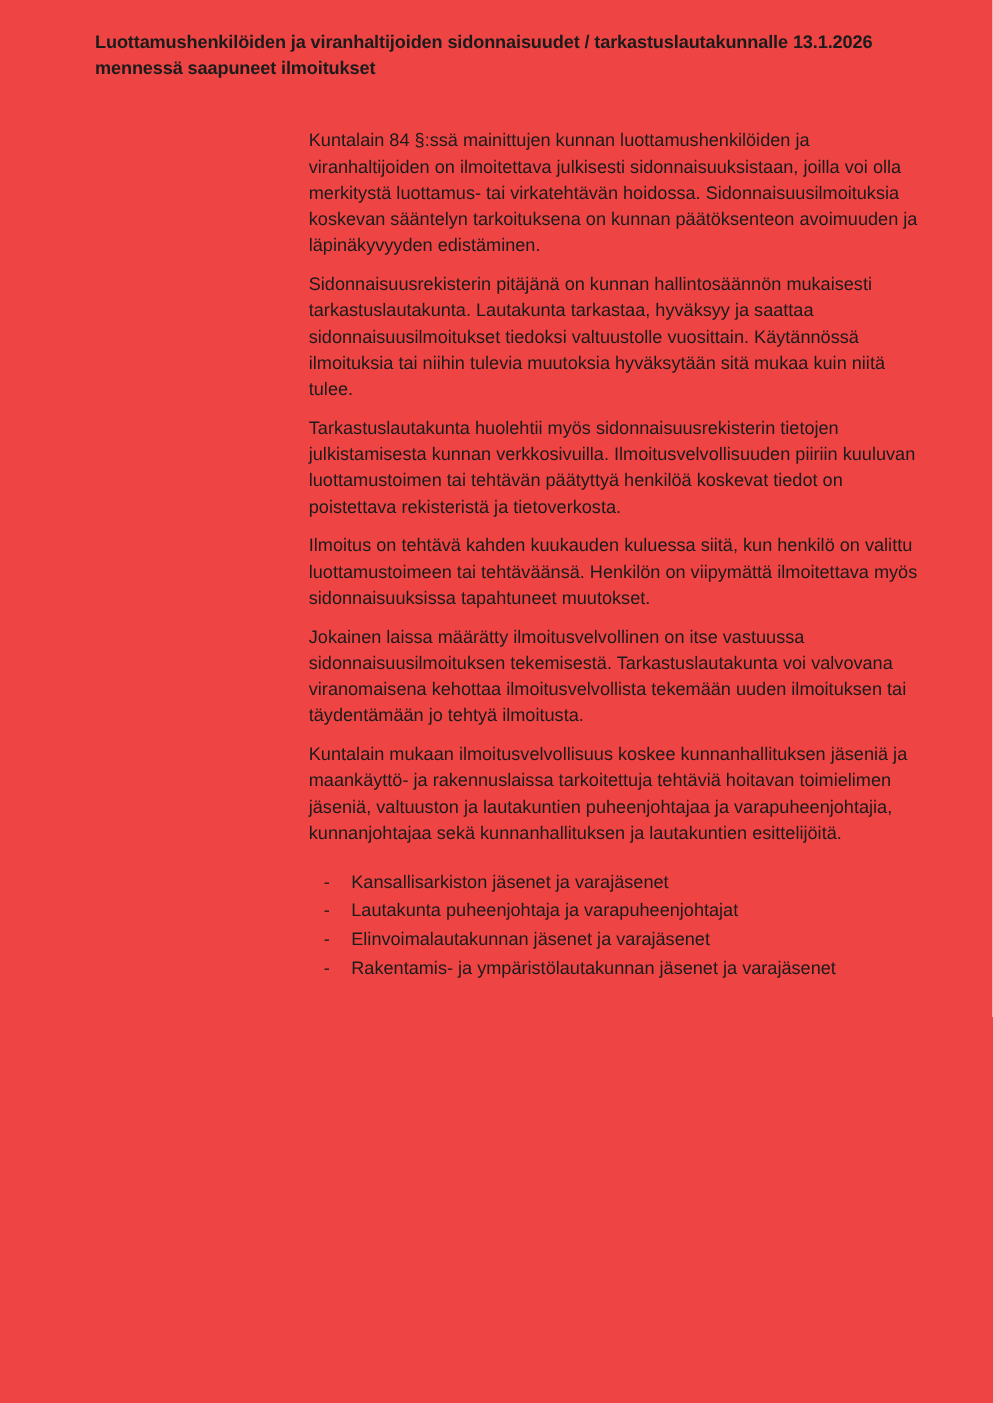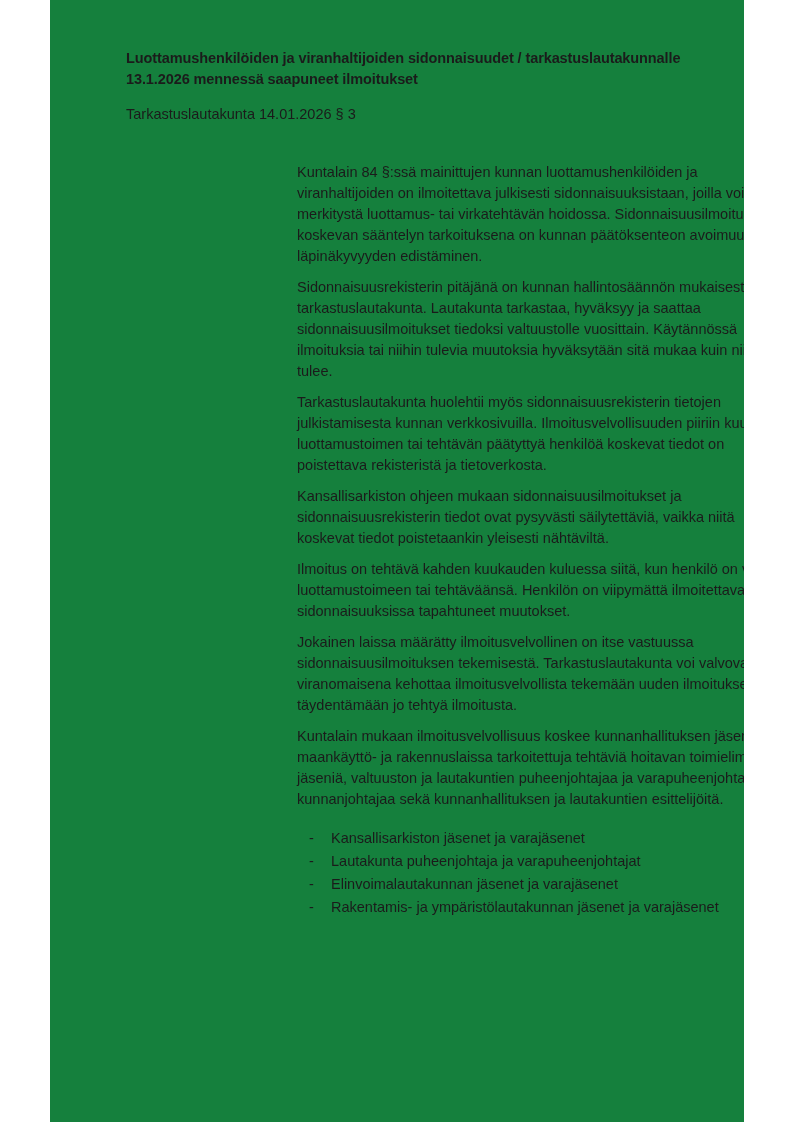--- a/index.html
+++ b/index.html
@@ -1,27 +1,27 @@
 <!DOCTYPE html>
 <html lang="fi"><head>
 <meta charset="utf-8">
 <style>
   * { margin: 0; padding: 0; box-sizing: border-box; }
   html, body { background: #ffffff; }
   .page {
     position: relative;
-    width: 694px;
+    width: 794px;
     height: 1122px;
     margin: 0 auto;
-    background: #15803d;
+    background: #ef4444;
     color: #1b1b1b;
     font-family: "Liberation Sans", sans-serif;
     font-size: 14.5px;
     line-height: 21px;
-    padding: 48px 47px 0 76px;
+    padding: 24px 47px 0 76px;
     overflow: hidden;
   }
   .doc-title {
     font-weight: bold;
     max-width: 690px;
     letter-spacing: -0.1px;
   }
   .doc-subtitle {
     margin-top: 14px;
   }
@@ -50,28 +50,26 @@
     flex: 1 1 auto;
   }
 </style>
 </head>
 <body>
 
 <div class="page">
 
   <div class="doc-title">Luottamushenkilöiden ja viranhaltijoiden sidonnaisuudet / tarkastuslautakunnalle 13.1.2026 mennessä saapuneet ilmoitukset</div>
 
-  <div class="doc-subtitle">Tarkastuslautakunta 14.01.2026 § 3</div>
 
   <div class="doc-body">
 
     <p>Kuntalain 84 §:ssä mainittujen kunnan luottamushenkilöiden ja viranhaltijoiden on ilmoitettava julkisesti sidonnaisuuksistaan, joilla voi olla merkitystä luottamus- tai virkatehtävän hoidossa. Sidonnaisuusilmoituksia koskevan sääntelyn tarkoituksena on kunnan päätöksenteon avoimuuden ja läpinäkyvyyden edistäminen.</p>
     <p>Sidonnaisuusrekisterin pitäjänä on kunnan hallintosäännön mukaisesti tarkastuslautakunta. Lautakunta tarkastaa, hyväksyy ja saattaa sidonnaisuusilmoitukset tiedoksi valtuustolle vuosittain. Käytännössä ilmoituksia tai niihin tulevia muutoksia hyväksytään sitä mukaa kuin niitä tulee.</p>
     <p>Tarkastuslautakunta huolehtii myös sidonnaisuusrekisterin tietojen julkistamisesta kunnan verkkosivuilla. Ilmoitusvelvollisuuden piiriin kuuluvan luottamustoimen tai tehtävän päätyttyä henkilöä koskevat tiedot on poistettava rekisteristä ja tietoverkosta.</p>
-    <p>Kansallisarkiston ohjeen mukaan sidonnaisuusilmoitukset ja sidonnaisuusrekisterin tiedot ovat pysyvästi säilytettäviä, vaikka niitä koskevat tiedot poistetaankin yleisesti nähtäviltä.</p>
     <p>Ilmoitus on tehtävä kahden kuukauden kuluessa siitä, kun henkilö on valittu luottamustoimeen tai tehtäväänsä. Henkilön on viipymättä ilmoitettava myös sidonnaisuuksissa tapahtuneet muutokset.</p>
     <p>Jokainen laissa määrätty ilmoitusvelvollinen on itse vastuussa sidonnaisuusilmoituksen tekemisestä. Tarkastuslautakunta voi valvovana viranomaisena kehottaa ilmoitusvelvollista tekemään uuden ilmoituksen tai täydentämään jo tehtyä ilmoitusta.</p>
     <p>Kuntalain mukaan ilmoitusvelvollisuus koskee kunnanhallituksen jäseniä ja maankäyttö- ja rakennuslaissa tarkoitettuja tehtäviä hoitavan toimielimen jäseniä, valtuuston ja lautakuntien puheenjohtajaa ja varapuheenjohtajia, kunnanjohtajaa sekä kunnanhallituksen ja lautakuntien esittelijöitä.</p>
 
     <div class="doc-list">
       <div class="li">
         <span class="marker">-</span>
         <span class="li-text">Kansallisarkiston jäsenet ja varajäsenet</span>
       </div>
       <div class="li">

